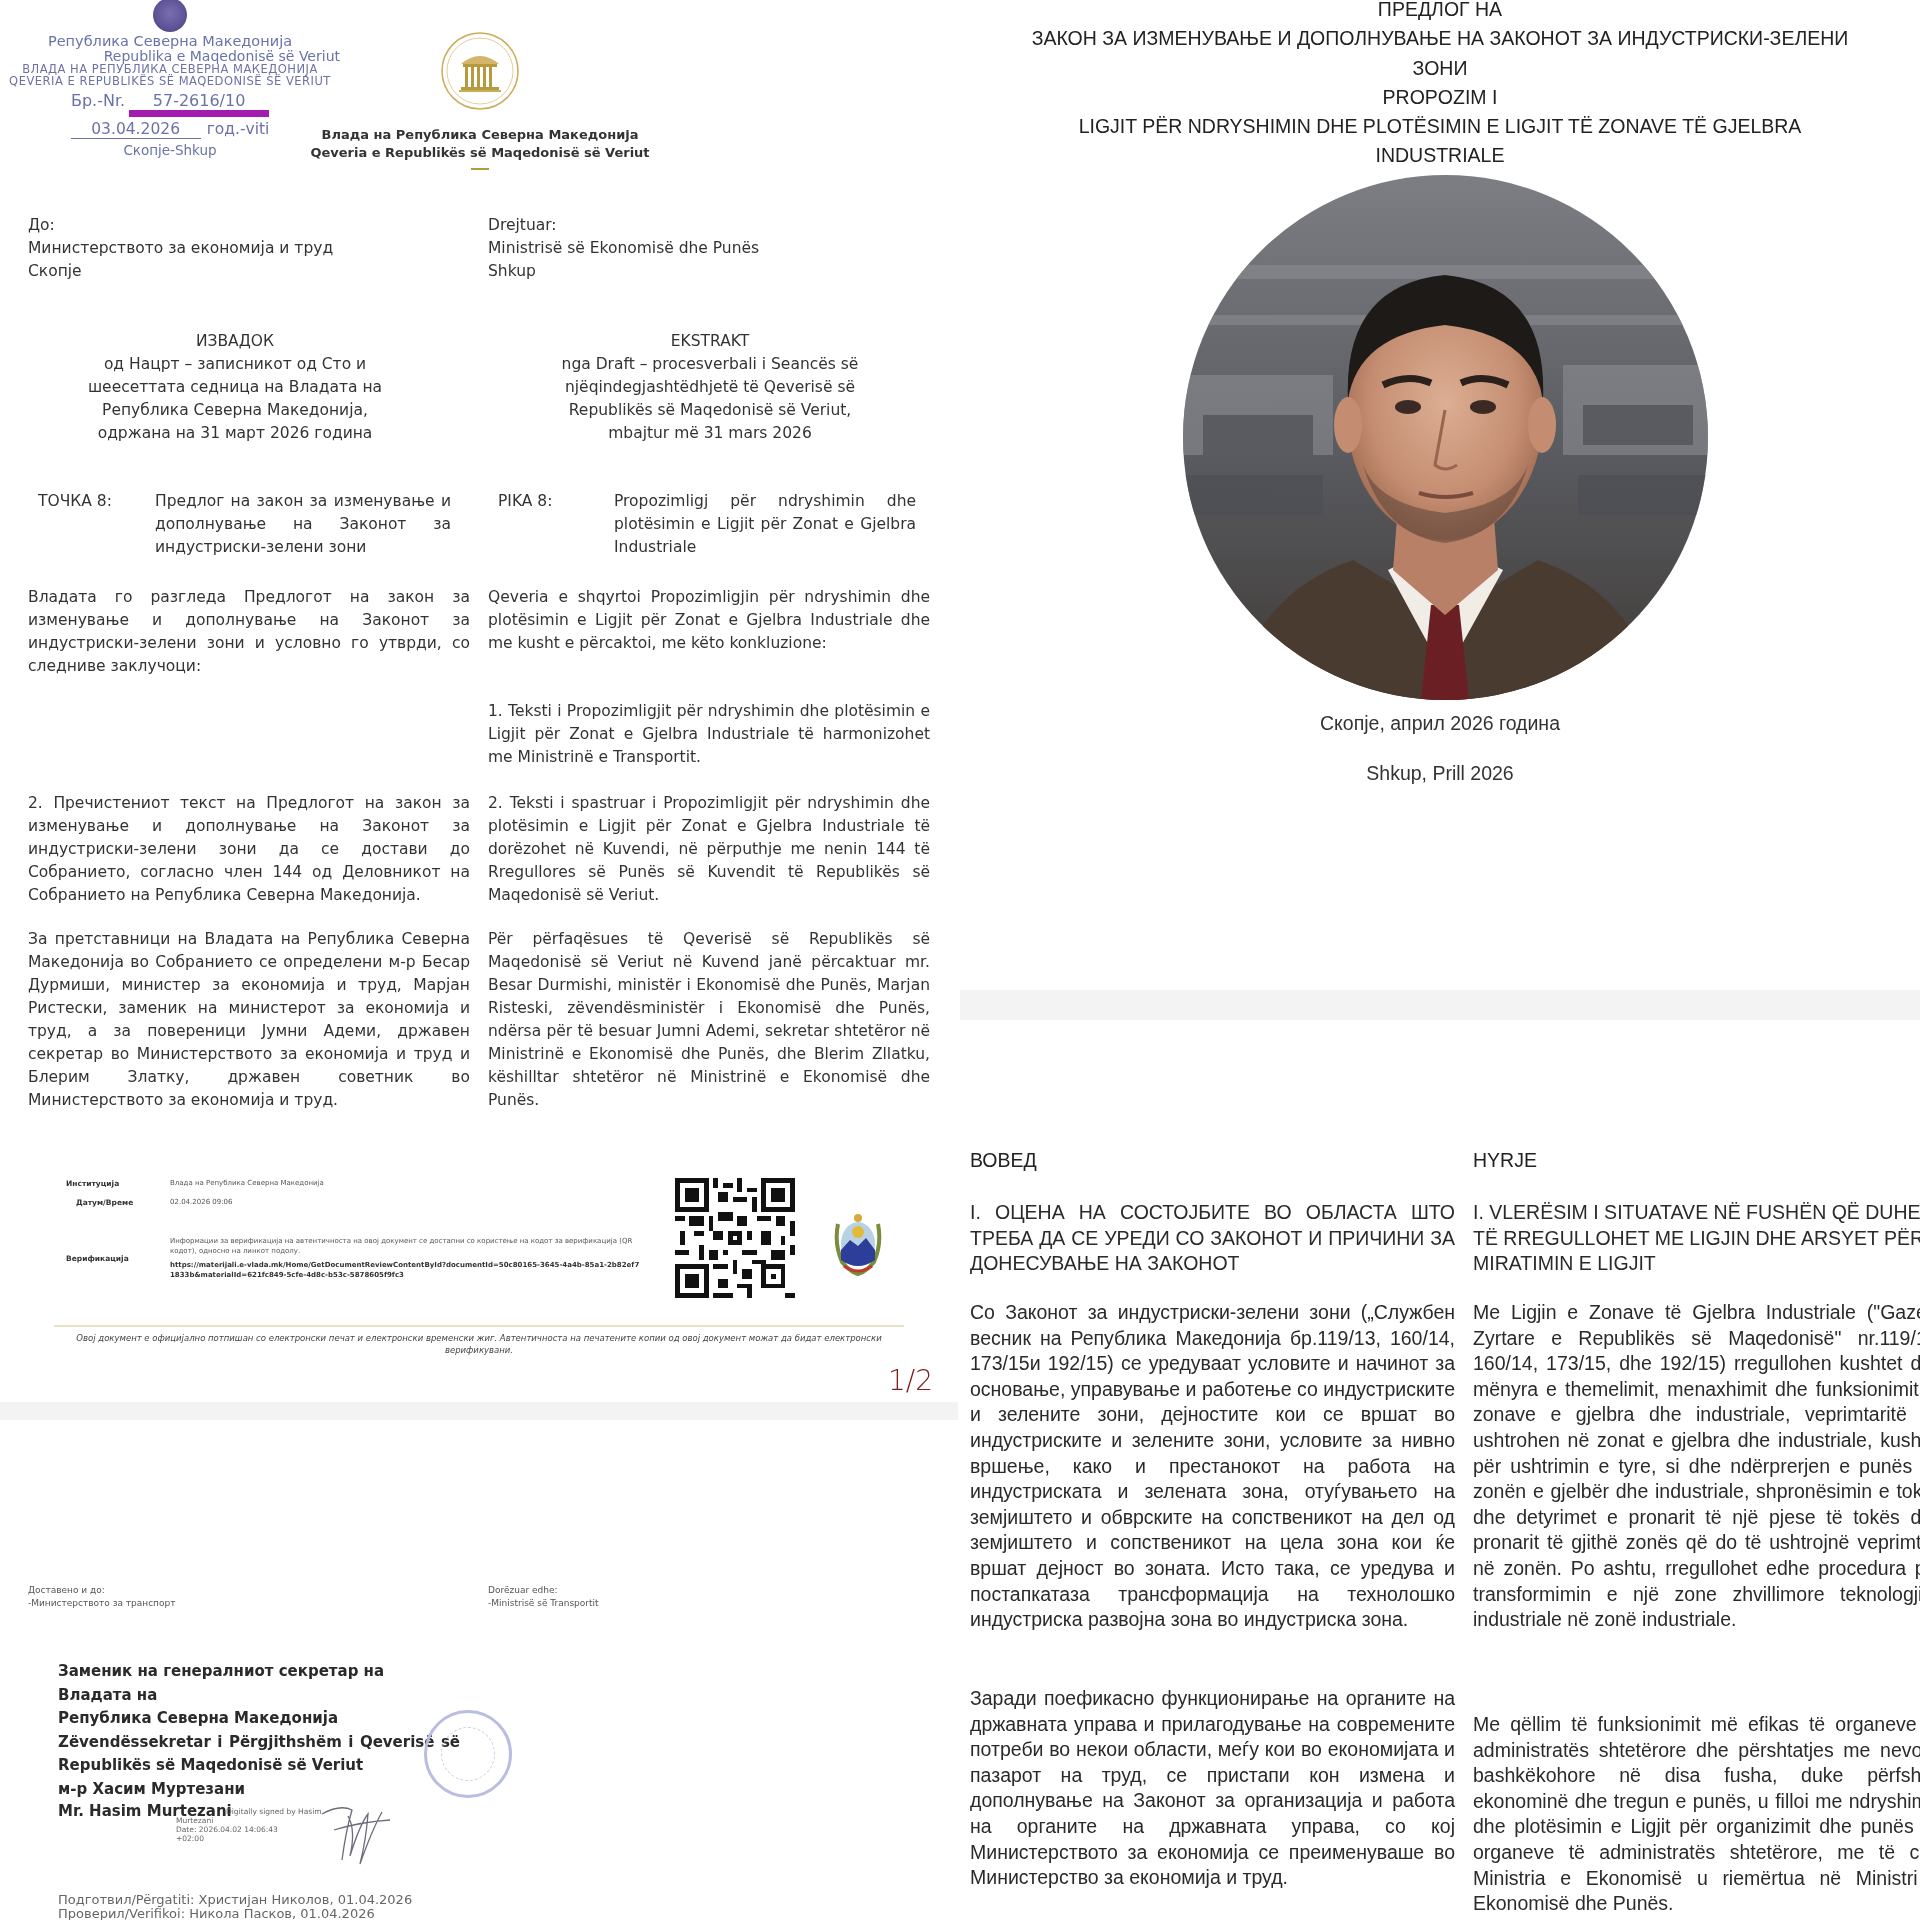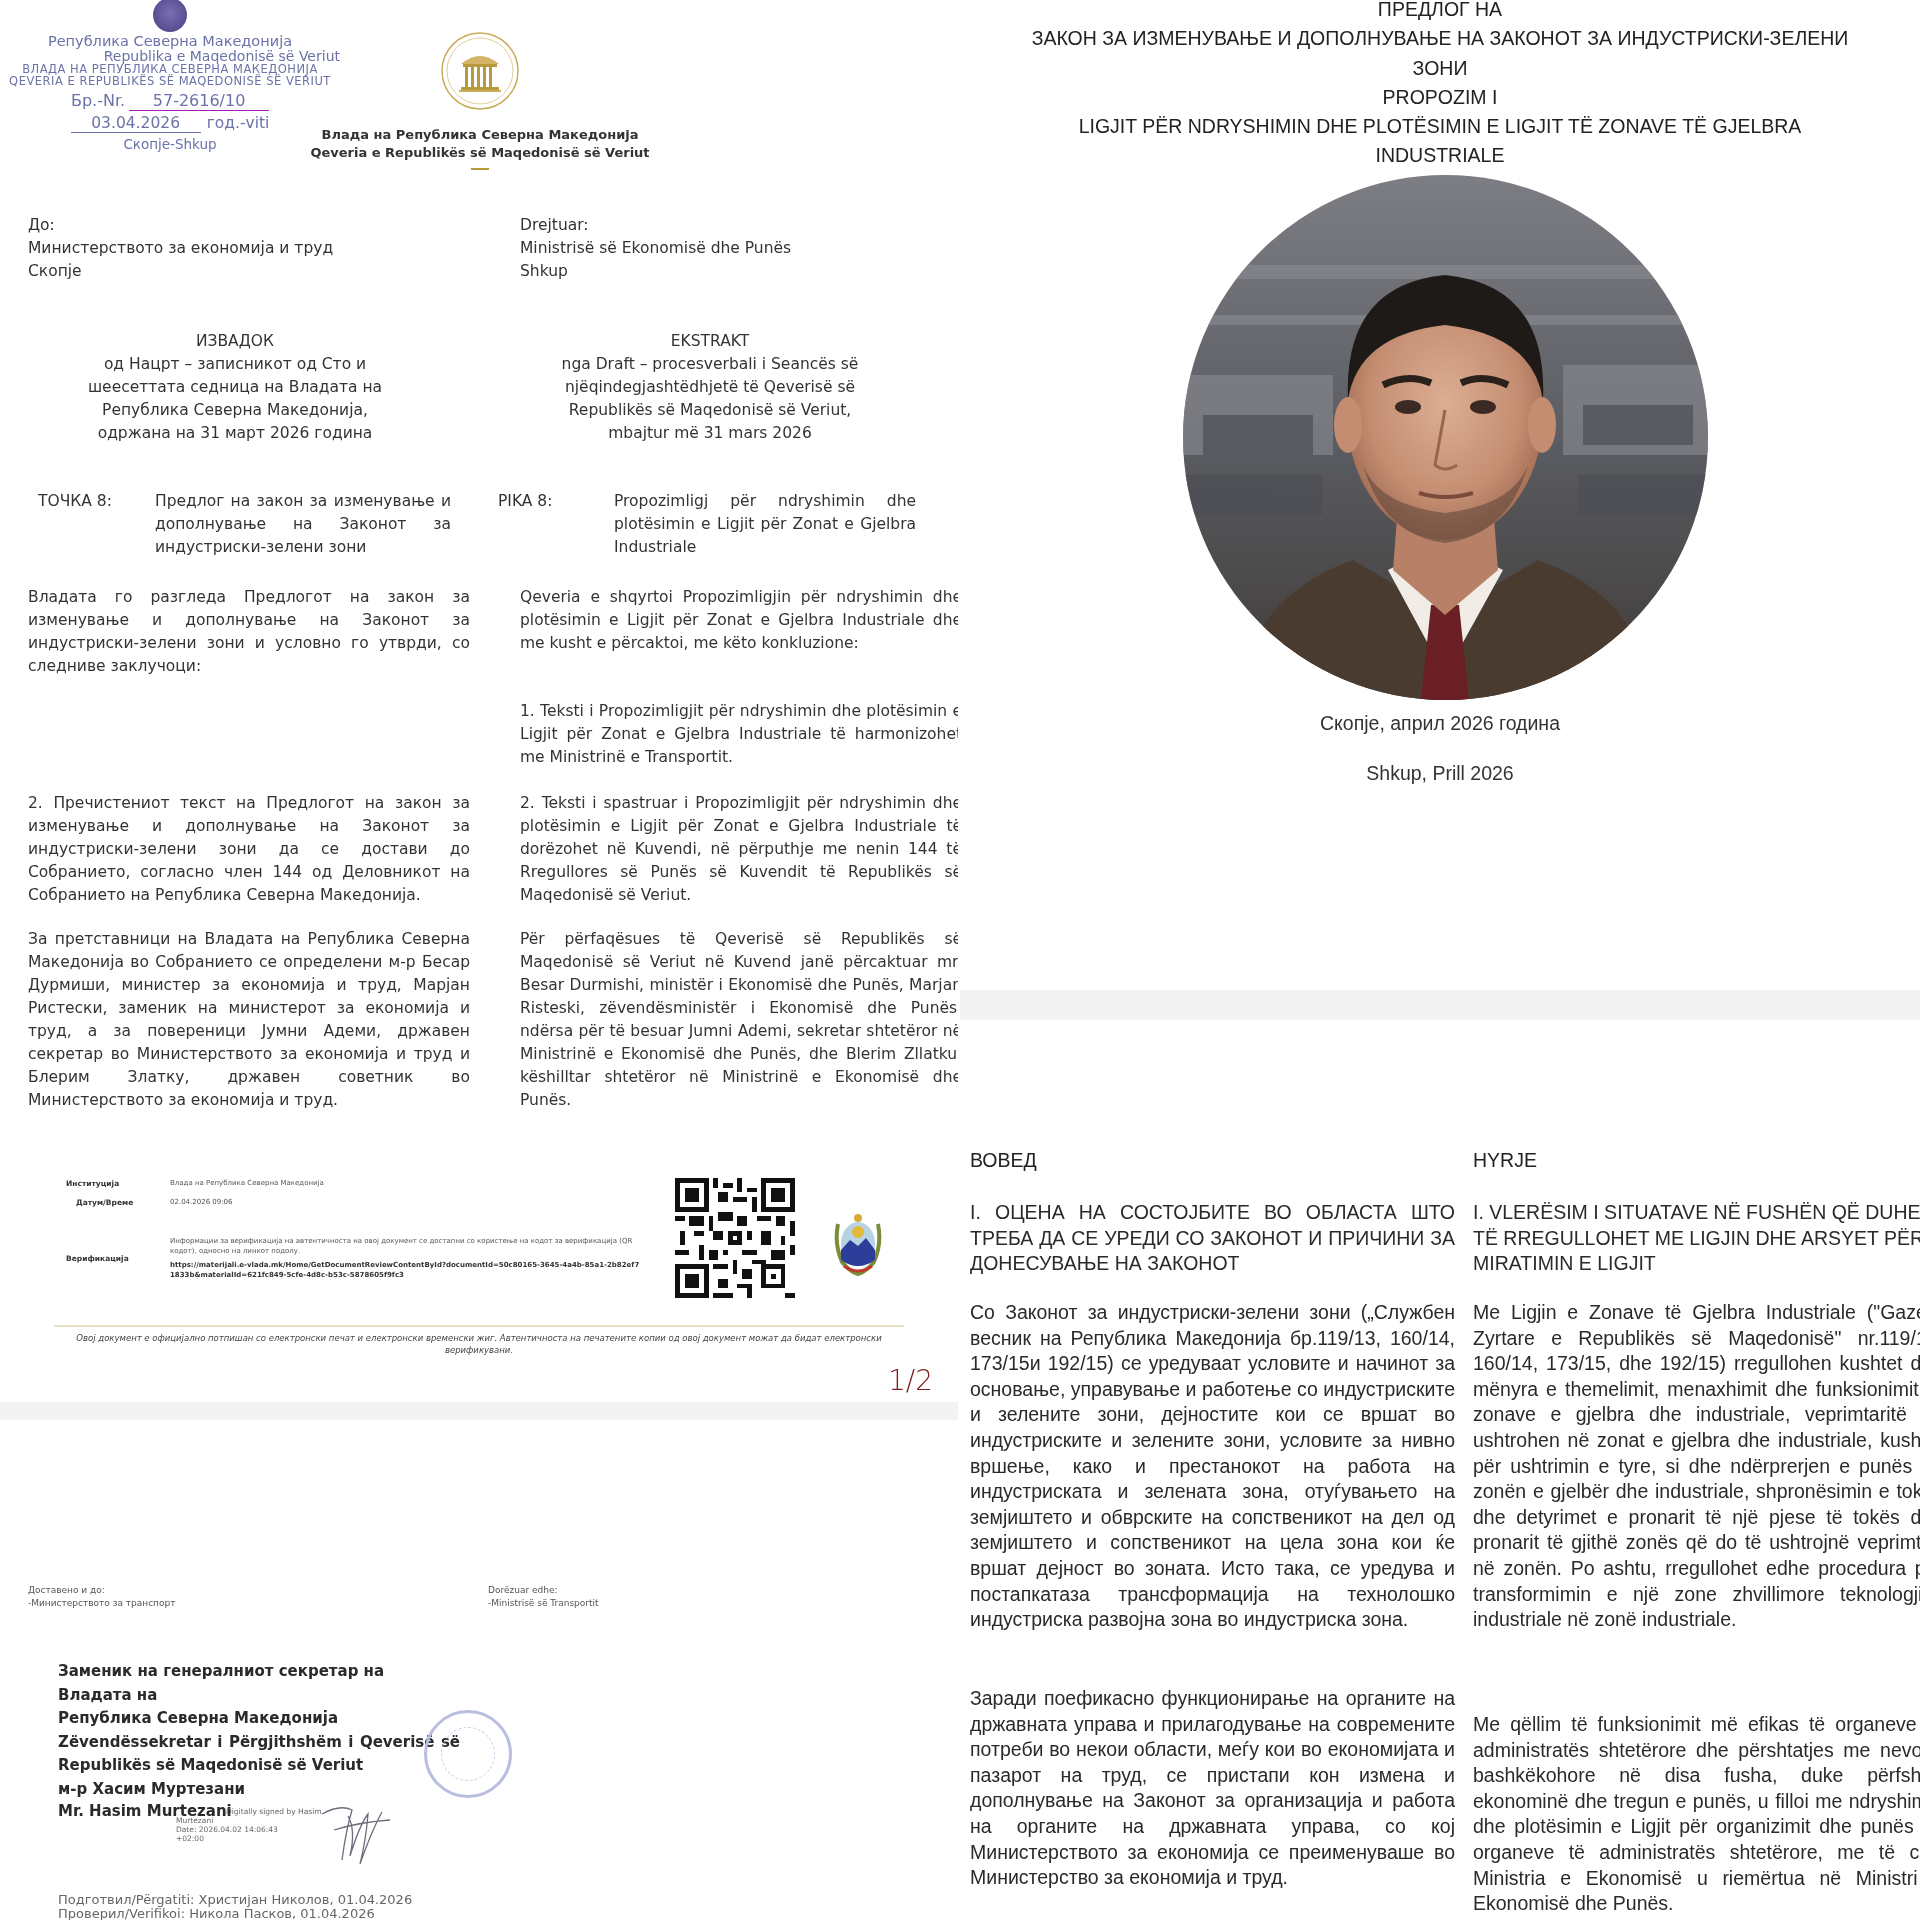--- a/index.html
+++ b/index.html
@@ -18,32 +18,32 @@
 
   .cal { font-family: "DejaVu Sans", sans-serif; }
 
   
   .stamp { position: absolute; left: 0; top: 0; width: 340px; text-align: center; color: #6b72a8; }
   .stamp .seal { width: 34px; height: 34px; border-radius: 50%; background: radial-gradient(circle at 50% 45%, #7a6fb0, #4b3f86); margin: 0 auto; margin-top: -2px; }
   .stamp .l1 { font-size: 14.5px; line-height: 15px; margin-top: 2px; }
   .stamp .l2 { font-size: 14px; line-height: 14px; text-align: right; }
   .stamp .l3 { font-size: 11.5px; line-height: 12px; letter-spacing: 0.5px; }
   .stamp .nr { font-size: 16px; margin-top: 4px; display: flex; justify-content: center; gap: 4px; }
-  .stamp .nr .val { border-bottom: 1px solid #a21caf; padding: 0 8px; min-width: 140px; }
+  .stamp .nr .val { border-bottom: 7px solid #a21caf; padding: 0 8px; min-width: 140px; }
   .stamp .dt { font-size: 15.5px; margin-top: 3px; display: flex; justify-content: center; gap: 6px; }
   .stamp .dt .val { border-bottom: 1px solid #6b72a8; padding: 0 20px; min-width: 130px; }
   .stamp .city { font-size: 13.5px; margin-top: 3px; }
 
   .gov-logo { position: absolute; left: 300px; top: 30px; width: 360px; text-align: center; }
   .gov-logo .emb { width: 82px; height: 82px; margin: 0 auto 10px; }
   .gov-logo .t1, .gov-logo .t2 { font-size: 13px; font-weight: bold; color: #333; line-height: 18px; }
   .gov-logo .bar { width: 18px; height: 2px; background: #b89a3e; margin: 6px auto 0; }
 
   .col-l { position: absolute; left: 28px; width: 440px; }
-  .col-r { position: absolute; left: 488px; width: 442px; margin-left: 32px; }
+  .col-r { position: absolute; left: 488px; width: 442px; }
   .txt { font-size: 15.5px; line-height: 23px; color: #333; }
   .just { text-align: justify; }
   .center { text-align: center; }
 
   .tocka { position: absolute; font-size: 15.5px; line-height: 23px; color: #333; }
 
   
   .verif { position: absolute; left: 0; top: 1170px; width: 958px; height: 230px; }
   .verif .lbl { position: absolute; font-size: 7.5px; font-weight: bold; color: #333; }
   .verif .val { position: absolute; font-size: 7px; color: #555; }

